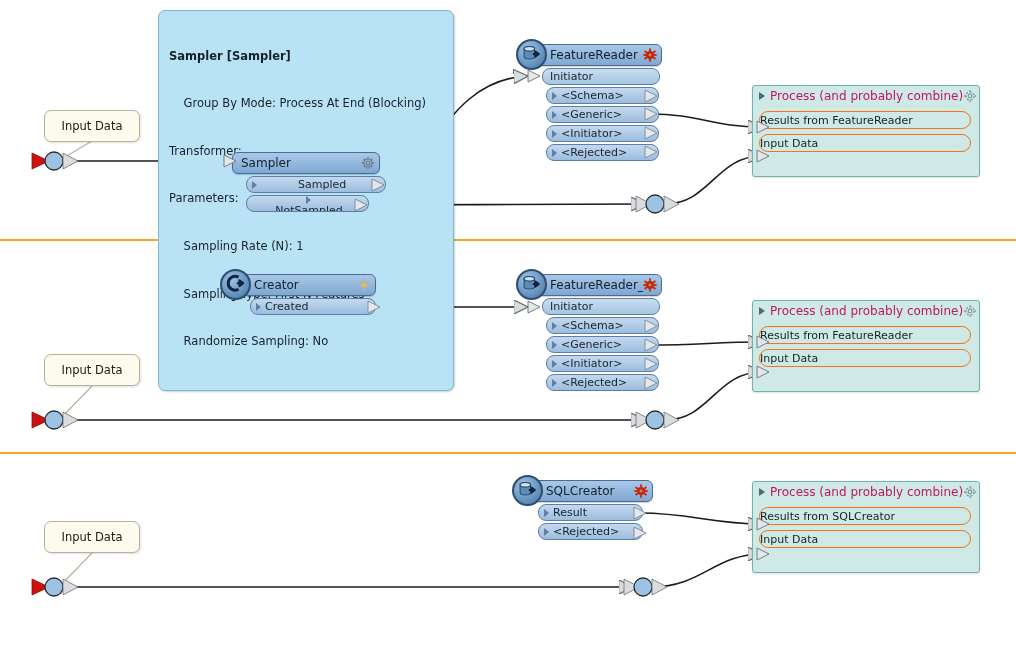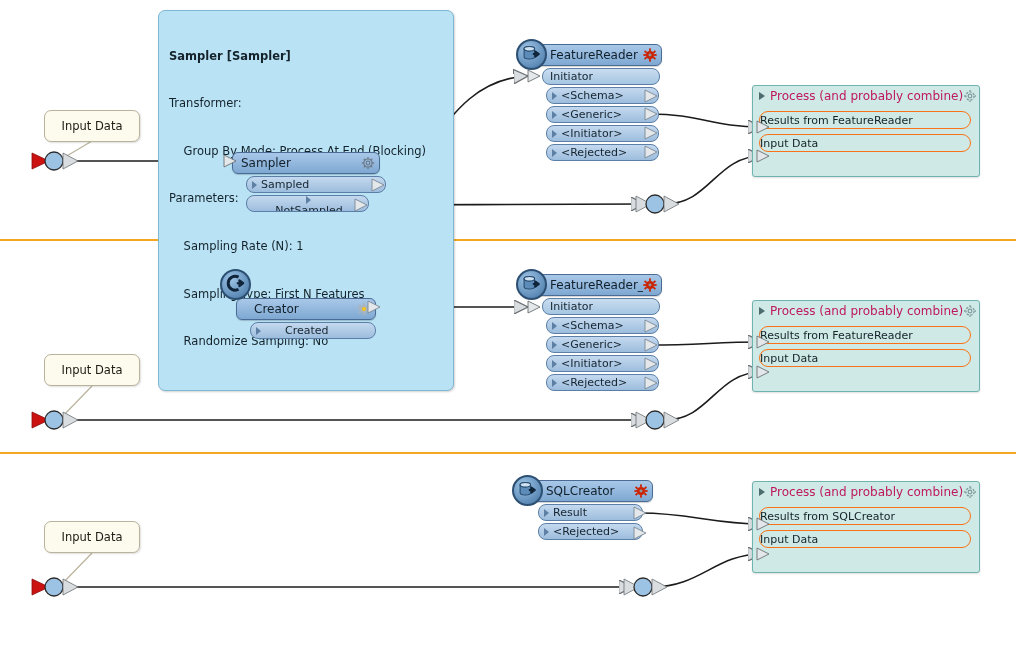--- a/index.html
+++ b/index.html
@@ -216,22 +216,22 @@
       <circle cx="643" cy="587" r="9" fill="#9cc2e4" stroke="#2b2b2b" stroke-width="1.3"></circle>
       <path d="M652,579 L667,587 L652,595 Z" fill="#d9dde0" stroke="#6b7074" stroke-width="0.8"></path>
     </g>
   </svg>
 
   <div class="sep" style="top:239px;"></div>
   <div class="sep" style="top:452px;"></div>
 
   <div class="tooltip" style="left:158px;top:10px;width:274px;">
     <div class="tt-title">Sampler [Sampler]</div>
+    <div>    Group By Mode: Process At End (Blocking)</div>
     <div>Transformer:</div>
-    <div>    Group By Mode: Process At End (Blocking)</div>
     <div>Parameters:</div>
     <div>    Sampling Rate (N): 1</div>
     <div>    Sampling Type: First N Features</div>
     <div>    Randomize Sampling: No</div>
   </div>
 
   <div class="bubble" style="left:44px;top:110px;width:96px;height:32px;">
     <span>Input Data</span>
   </div>
   <div class="bubble" style="left:44px;top:354px;width:96px;height:32px;">
@@ -245,21 +245,21 @@
     <div class="thead">
       <span class="tname">Sampler</span>
       <svg class="gear" viewBox="0 0 16 16">
         <path fill="none" stroke="#6f7f8f" stroke-width="1.5" d="M8,3.2 A4.8,4.8 0 1 1 7.9,3.2"></path>
         <circle cx="8" cy="8" r="2.1" fill="none" stroke="#6f7f8f" stroke-width="1.4"></circle>
         <g stroke="#6f7f8f" stroke-width="1.5">
             <path d="M8,1 v2M8,13 v2M1,8 h2M13,8 h2M3.2,3.2 l1.4,1.4M11.4,11.4 l1.4,1.4M12.8,3.2 l-1.4,1.4M4.6,11.4 l-1.4,1.4"></path>
           </g>
       </svg>
     </div>
-    <div class="port" style="width:140px;margin-left:14px;">
+    <div class="port" style="width:140px;margin-left:14px;gap:37px;">
       <span class="ptri"></span>
       <span class="plabel">Sampled</span>
     </div>
     <div class="port" style="width:123px;margin-left:14px;flex-direction:column;">
       <span class="ptri"></span>
       <span class="plabel">NotSampled</span>
     </div>
   </div>
 
   <div class="tnode" style="left:532px;top:44px;width:130px;">
@@ -329,38 +329,38 @@
     </div>
   </div>
 
   <div class="tnode" style="left:236px;top:274px;width:140px;">
     <div class="nicon">
       <svg viewBox="0 0 31 31" width="27" height="27" style="position:absolute;left:0;top:0;">
         <path d="M19,7 A8,8 0 1 0 19,21" fill="none" stroke="#10243a" stroke-width="3.4"></path>
         <path d="M17,14 h6 M20,10.6 l4.4,3.4 -4.4,3.4 z" fill="#10243a" stroke="#10243a" stroke-width="2.4" stroke-linejoin="round"></path>
       </svg>
     </div>
-    <div class="thead" style="padding-left:17px;margin-top:24px;">
+    <div class="thead" style="padding-left:17px;">
       <span class="tname">Creator</span>
       <svg class="gear" viewBox="0 0 16 16">
         <g fill="#a9b4be">
             <circle cx="8" cy="8" r="4.6"></circle>
         <rect x="7" y="0.6" width="2" height="3"></rect>
             <rect x="7" y="12.4" width="2" height="3"></rect>
         <rect x="0.6" y="7" width="3" height="2"></rect>
             <rect x="12.4" y="7" width="3" height="2"></rect>
         <rect x="2.1" y="3" width="2" height="3" transform="rotate(-45 3.1 4.5)"></rect>
         <rect x="11.9" y="10" width="2" height="3" transform="rotate(-45 12.9 11.5)"></rect>
         <rect x="11.9" y="3" width="2" height="3" transform="rotate(45 12.9 4.5)"></rect>
         <rect x="2.1" y="10" width="2" height="3" transform="rotate(45 3.1 11.5)"></rect>
           </g>
         <circle cx="8" cy="8" r="2.2" fill="#f5c518"></circle>
       </svg>
     </div>
-    <div class="port" style="width:126px;margin-left:14px;gap:20px;">
+    <div class="port" style="width:126px;margin-left:14px;">
       <span class="ptri"></span>
       <span class="plabel">Created</span>
     </div>
   </div>
 
   <div class="tnode" style="left:532px;top:274px;width:130px;">
     <div class="nicon">
       <svg viewBox="0 0 31 31" width="27" height="27" style="position:absolute;left:0;top:0;">
         <ellipse cx="13" cy="9" rx="6" ry="2.6" fill="#e8f1f8" stroke="#24486b" stroke-width="1.2"></ellipse>
         <path d="M7,9 v9 a6,2.6 0 0 0 12,0 v-9" fill="#5e8cb8" stroke="#24486b" stroke-width="1.2"></path>

